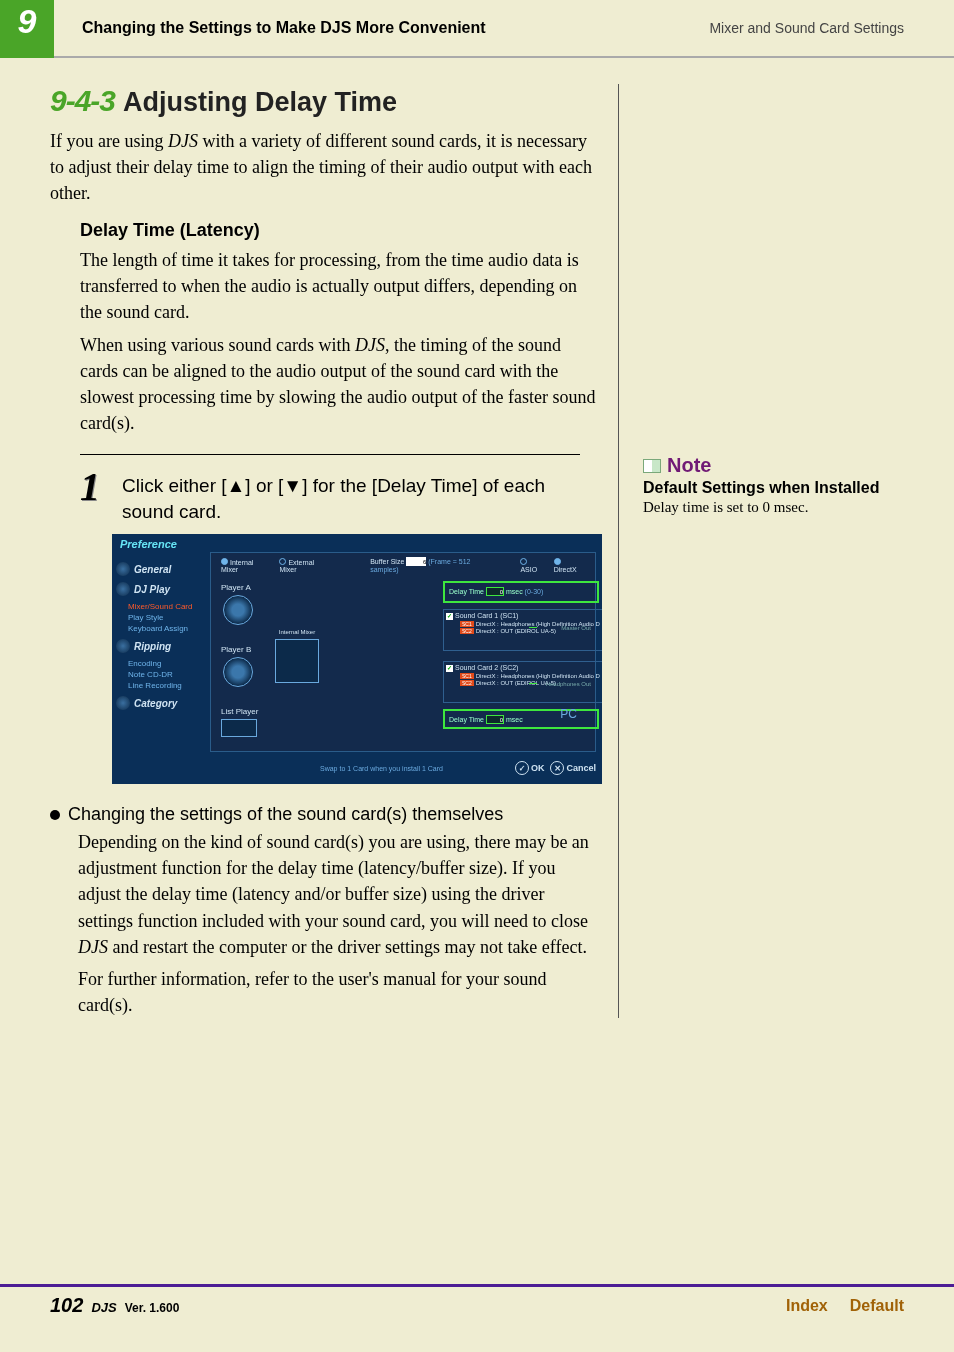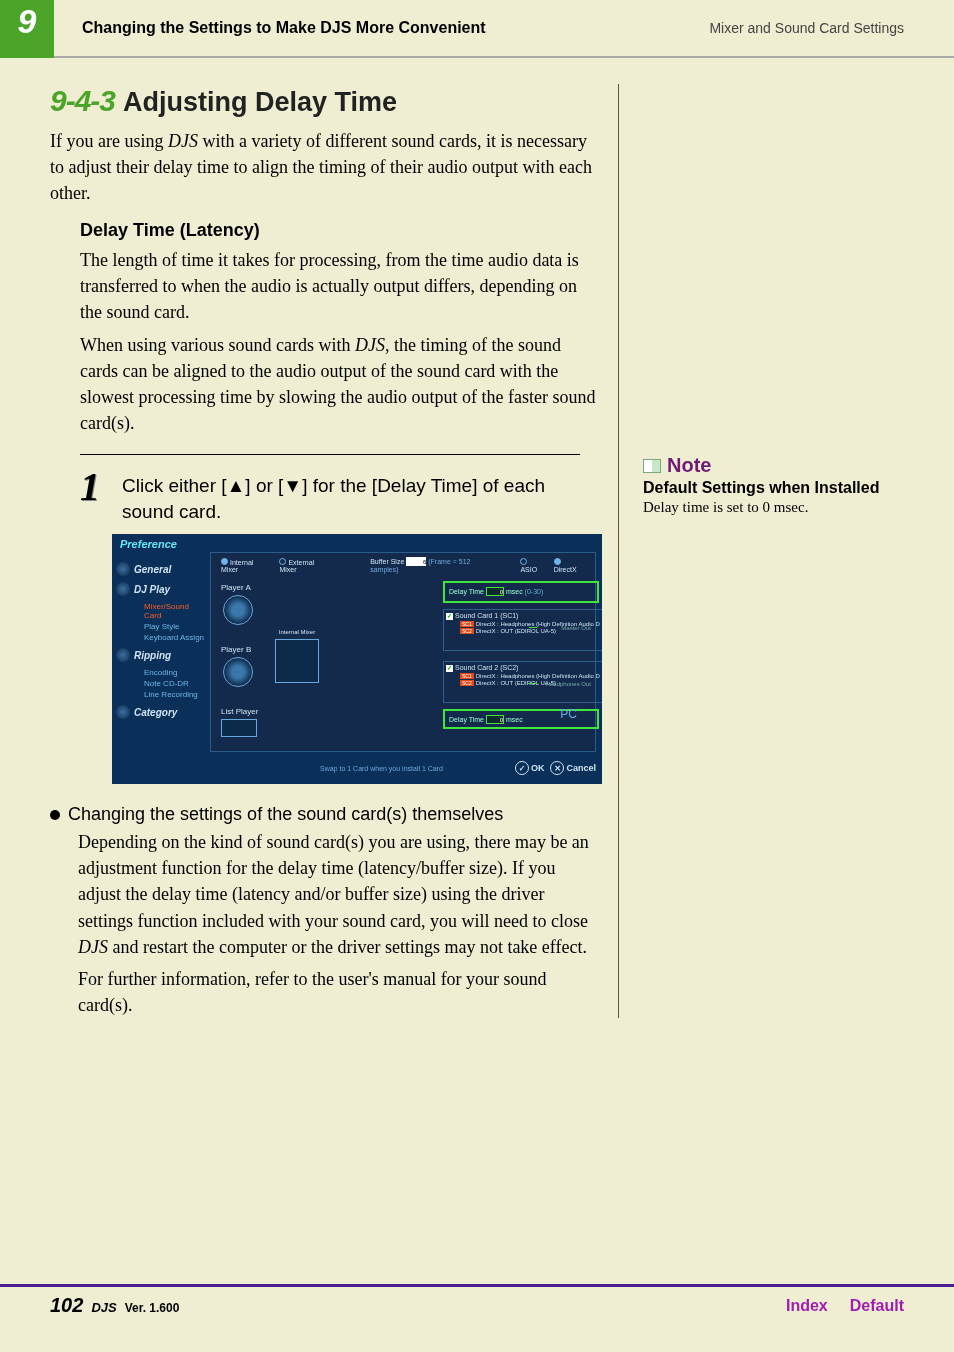--- a/index.html
+++ b/index.html
@@ -148,21 +148,21 @@
   }
   .ss-sidebar-item {
     display: flex; align-items: center;
     margin: 6px 0; font-style: italic; font-weight: bold; font-size: 10px;
   }
   .ss-sidebar-item .ic {
     width: 14px; height: 14px; border-radius: 50%;
     background: radial-gradient(#3a6fa0, #0c2a4a);
     margin-right: 4px;
   }
-  .ss-sidebar-sub { margin-left: 28px; font-size: 8px; font-weight: normal; color: #6fb4ea; margin-top: 2px; }
+  .ss-sidebar-sub { margin-left: 12px; font-size: 8px; font-weight: normal; color: #6fb4ea; margin-top: 2px; }
   .ss-sidebar-sub.active { color: #ff5a2a; }
   .ss-right-area {
     position: absolute; left: 98px; top: 18px; right: 6px; bottom: 32px;
     border: 1px solid #2a5c8a;
     background: #132a4c;
   }
   .ss-radio-row {
     position: absolute; top: 4px; left: 10px; right: 10px;
     display: flex; align-items: center; gap: 8px; font-size: 7px; color: #cfe3f2;
   }
@@ -280,21 +280,21 @@
   }
   .page-num {
     font-weight:900; font-style:italic; font-size:20px;
   }
   .djs { font-weight:900; font-style:italic; font-size:13px; }
   .ver { font-weight:700; font-size:12px; }
   .footer-right {
     display:flex; gap:22px;
     font-family: Arial, sans-serif;
     font-weight:700;
-    color:#a21caf;
+    color:#a16207;
     font-size:16px;
   }
 </style>
 </head>
 <body>
 
 <div class="header-bar">
   <div class="chapter-tab">9</div>
   <div class="header-title">Changing the Settings to Make DJS More Convenient</div>
   <div class="header-sub">Mixer and Sound Card Settings</div>

